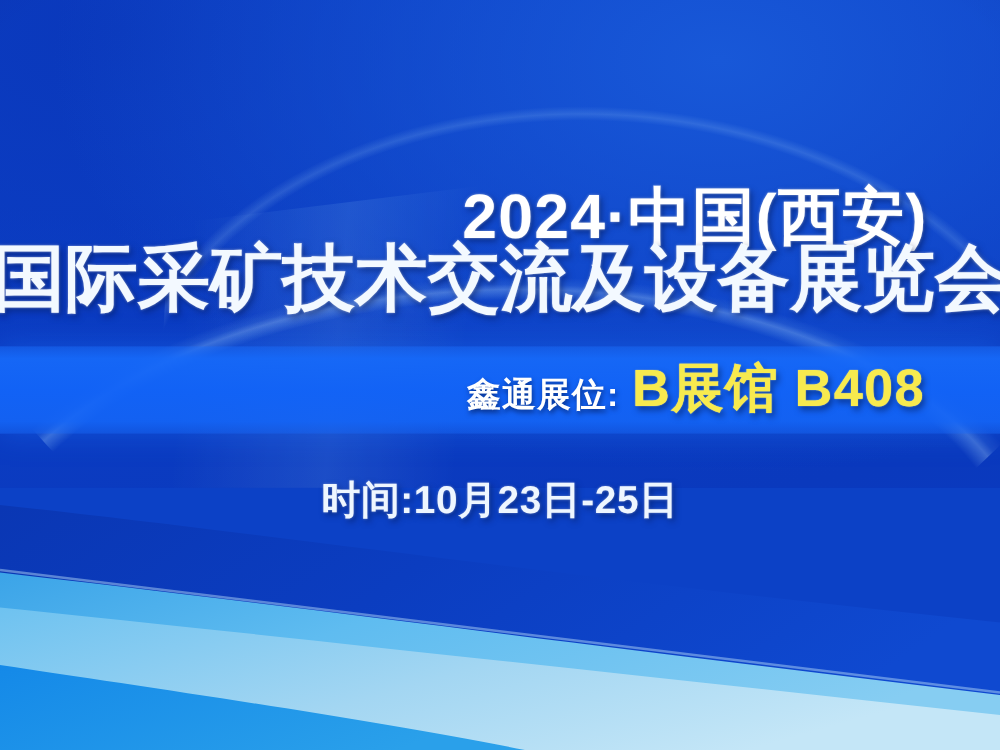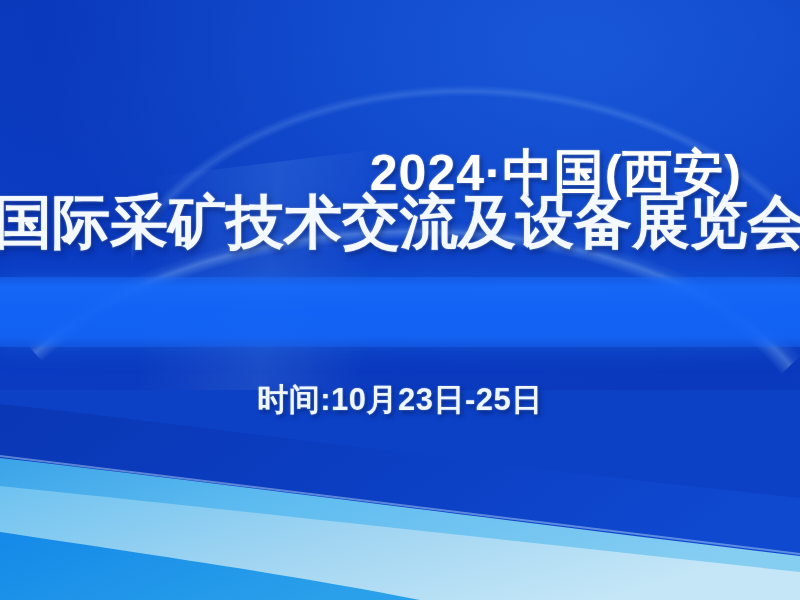--- a/index.html
+++ b/index.html
@@ -233,18 +233,22 @@
       <path d="M0,142 C120,160 300,186 420,210 L0,210 Z" fill="url(#gDeep)"></path>
 
       <path d="M0,66 C210,90 500,128 800,164" fill="none" stroke="rgba(190,226,250,0.45)" stroke-width="2"></path>
     </svg>
   </div>
 
   <div class="txt title-line1">2024·中国(西安)</div>
 
   <div class="txt title-line2">国际采矿技术交流及设备展览会</div>
 
+  <div class="booth-row">
+    <span class="booth-label">鑫通展位:</span>
+    <span class="booth-value">B展馆 B408</span>
+  </div>
 
   <div class="info-row">
     <span>时间:10月23日-25日</span>
   </div>
 
 </div>
 
 </body></html>

